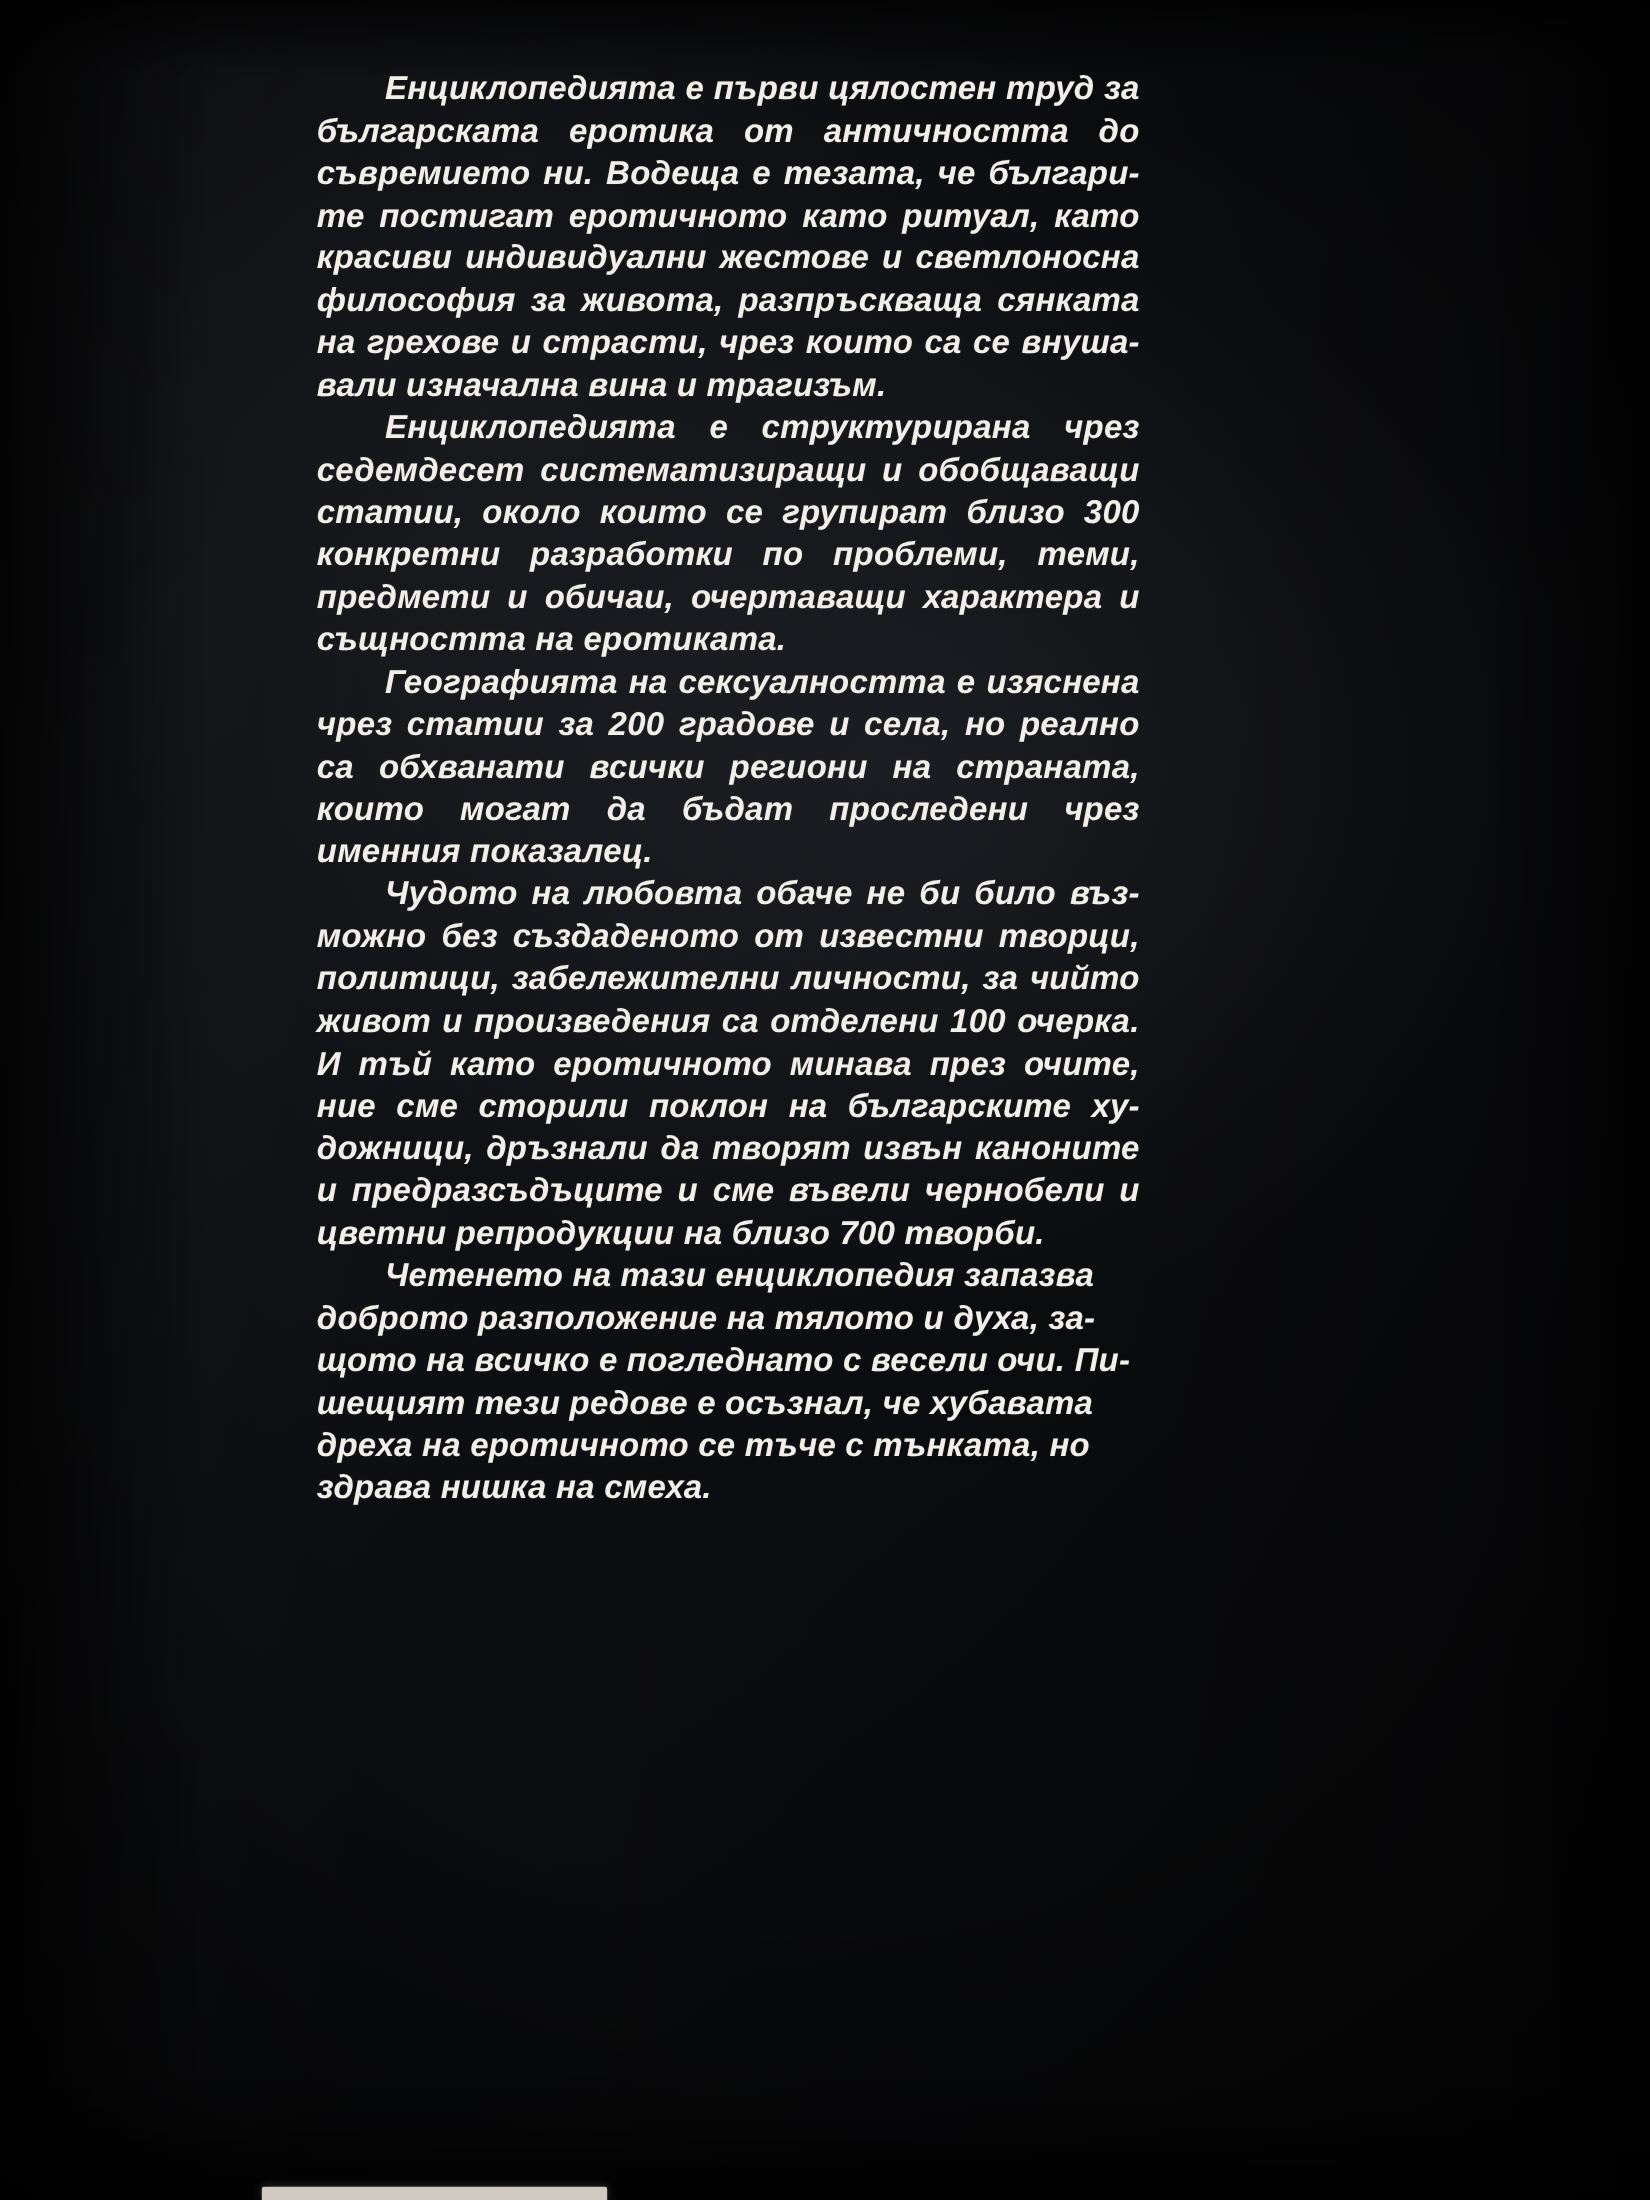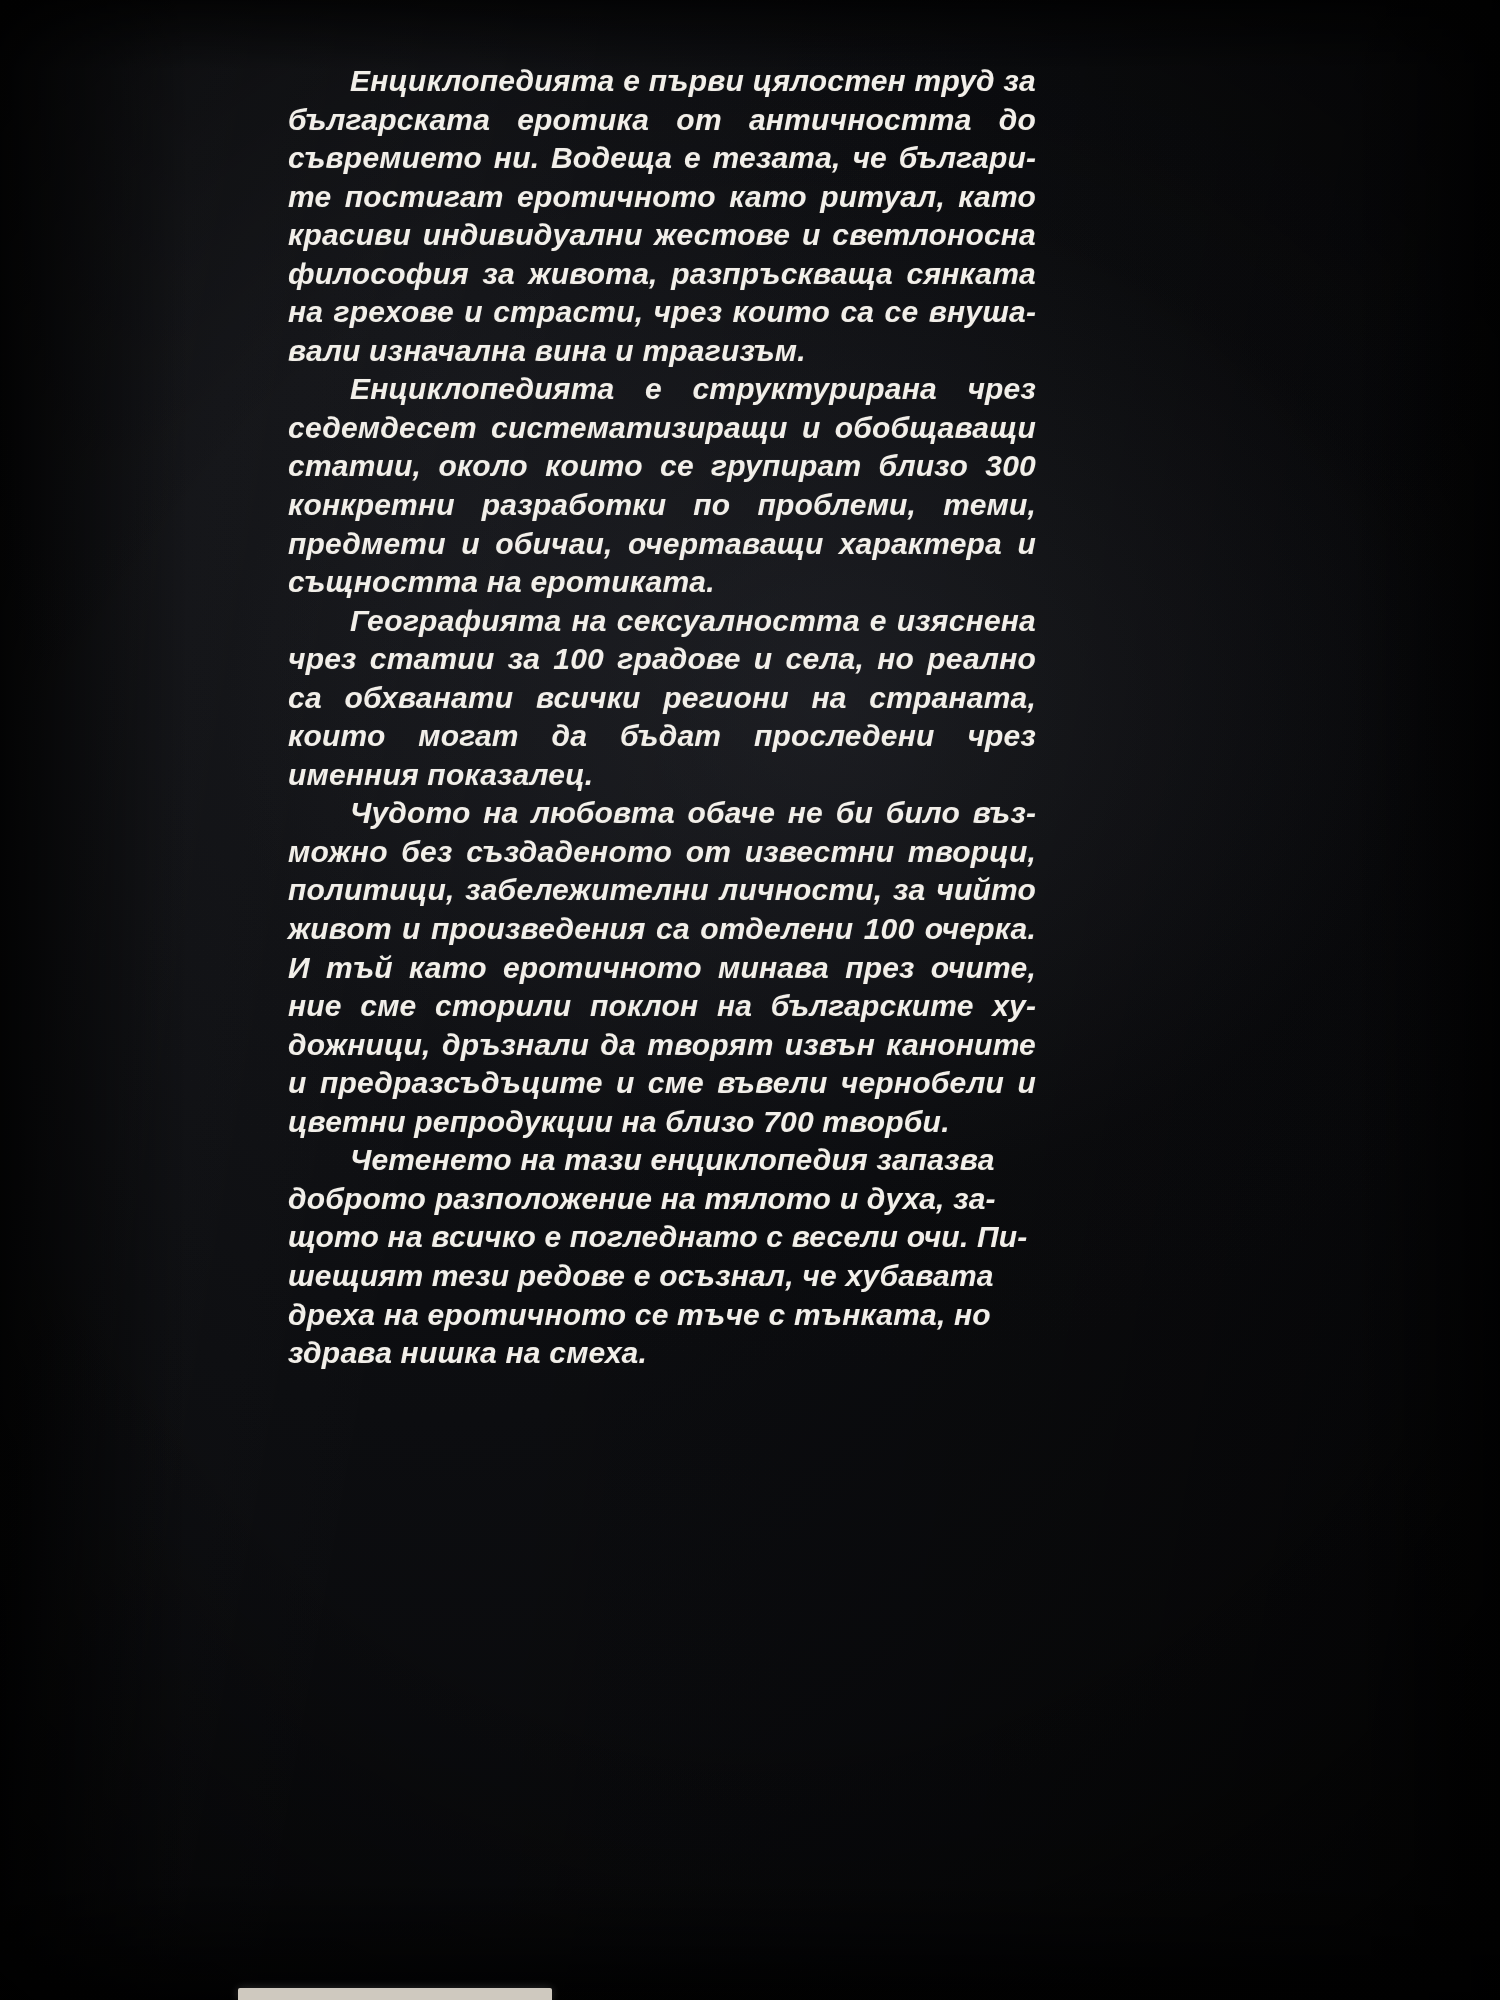--- a/index.html
+++ b/index.html
@@ -117,20 +117,20 @@
 <div id="page">
 
   <div class="edge-top"></div>
   <div class="edge-left"></div>
   <div class="edge-right"></div>
   <div class="edge-bottom"></div>
 
   <div id="text-block">
     <p class="para">Енциклопедията е първи цялостен труд за българската еротика от античността до съвремието ни. Водеща е тезата, че българи­те постигат еротичното като ритуал, като красиви индивидуални жестове и светлоносна философия за живота, разпръскваща сянката на грехове и страсти, чрез които са се внуша­вали изначална вина и трагизъм.</p>
     <p class="para">Енциклопедията е структурирана чрез седемдесет систематизиращи и обобщаващи статии, около които се групират близо 300 конкретни разработки по проблеми, теми, предмети и обичаи, очертаващи характера и същността на еротиката.</p>
-    <p class="para">Географията на сексуалността е изяснена чрез статии за 100 градове и села, но реално са обхванати всички региони на страната, кои­то могат да бъдат проследени чрез именния показалец.</p>
+    <p class="para">Географията на сексуалността е изяснена чрез статии за 200 градове и села, но реално са обхванати всички региони на страната, кои­то могат да бъдат проследени чрез именния показалец.</p>
     <p class="para">Чудото на любовта обаче не би било въз­можно без създаденото от известни творци, политици, забележителни личности, за чийто живот и произведения са отделени 100 очерка. И тъй като еротичното минава през очите, ние сме сторили поклон на българските ху­дожници, дръзнали да творят извън канони­те и предразсъдъците и сме въвели чернобели и цветни репродукции на близо 700 творби.</p>
     <p class="para">Четенето на тази енциклопедия запазва доброто разположение на тялото и духа, за­щото на всичко е погледнато с весели очи. Пи­шещият тези редове е осъзнал, че хубавата дреха на еротичното се тъче с тънката, но здрава нишка на смеха.</p>
   </div>
 
   <div class="bottom-strip"></div>
 
 </div>
 
 </body></html>

